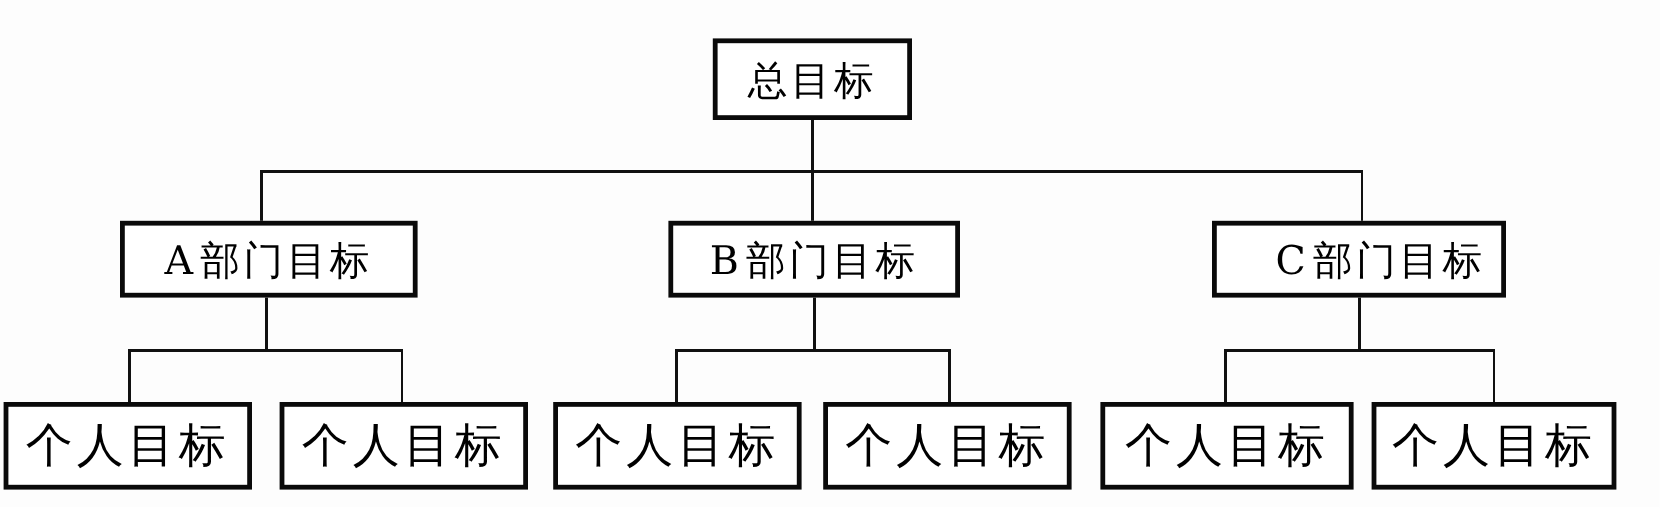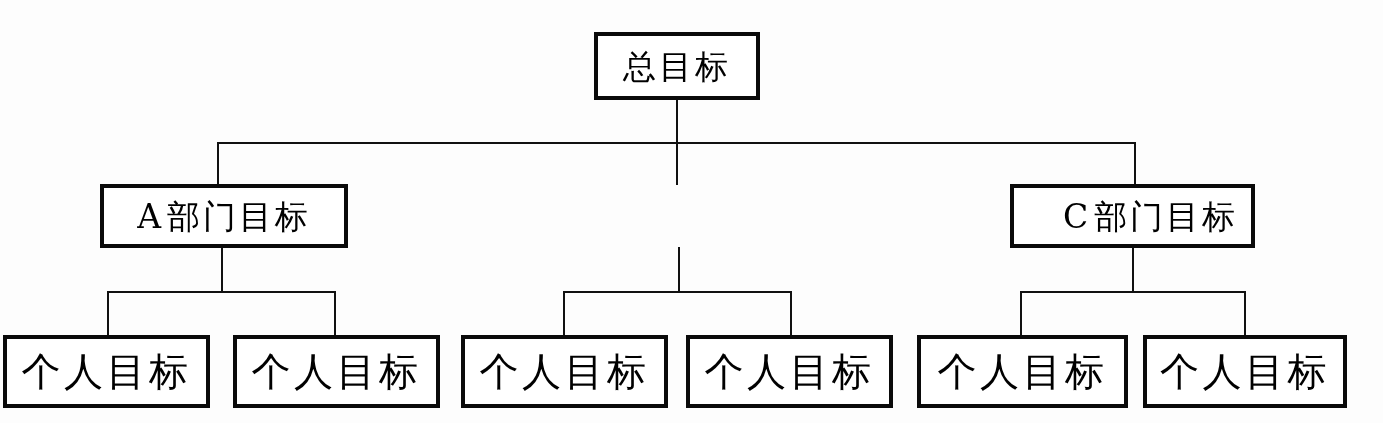--- a/index.html
+++ b/index.html
@@ -113,20 +113,23 @@
   </svg>
 
   <div class="node level-root" style="left:594px; top:32px; width:166px; height:68px;">
     <span class="node-label">总目标</span>
   </div>
 
   <div class="node level-dept" style="left:100px; top:184px; width:248px; height:64px;">
     <span class="node-label"><span class="dept-prefix">A</span><span>部门目标</span></span>
   </div>
 
+  <div class="node level-dept" style="left:557px; top:184px; width:243px; height:64px;">
+    <span class="node-label"><span class="dept-prefix">B</span><span>部门目标</span></span>
+  </div>
 
   <div class="node level-dept" style="left:1010px; top:184px; width:245px; height:64px;padding-left:36px;">
     <span class="node-label"><span class="dept-prefix">C</span><span>部门目标</span></span>
   </div>
 
   <div class="node level-leaf" style="left:3px; top:335px; width:207px; height:73px;">
     <span class="node-label">个人目标</span>
   </div>
 
   <div class="node level-leaf" style="left:233px; top:335px; width:207px; height:73px;">

